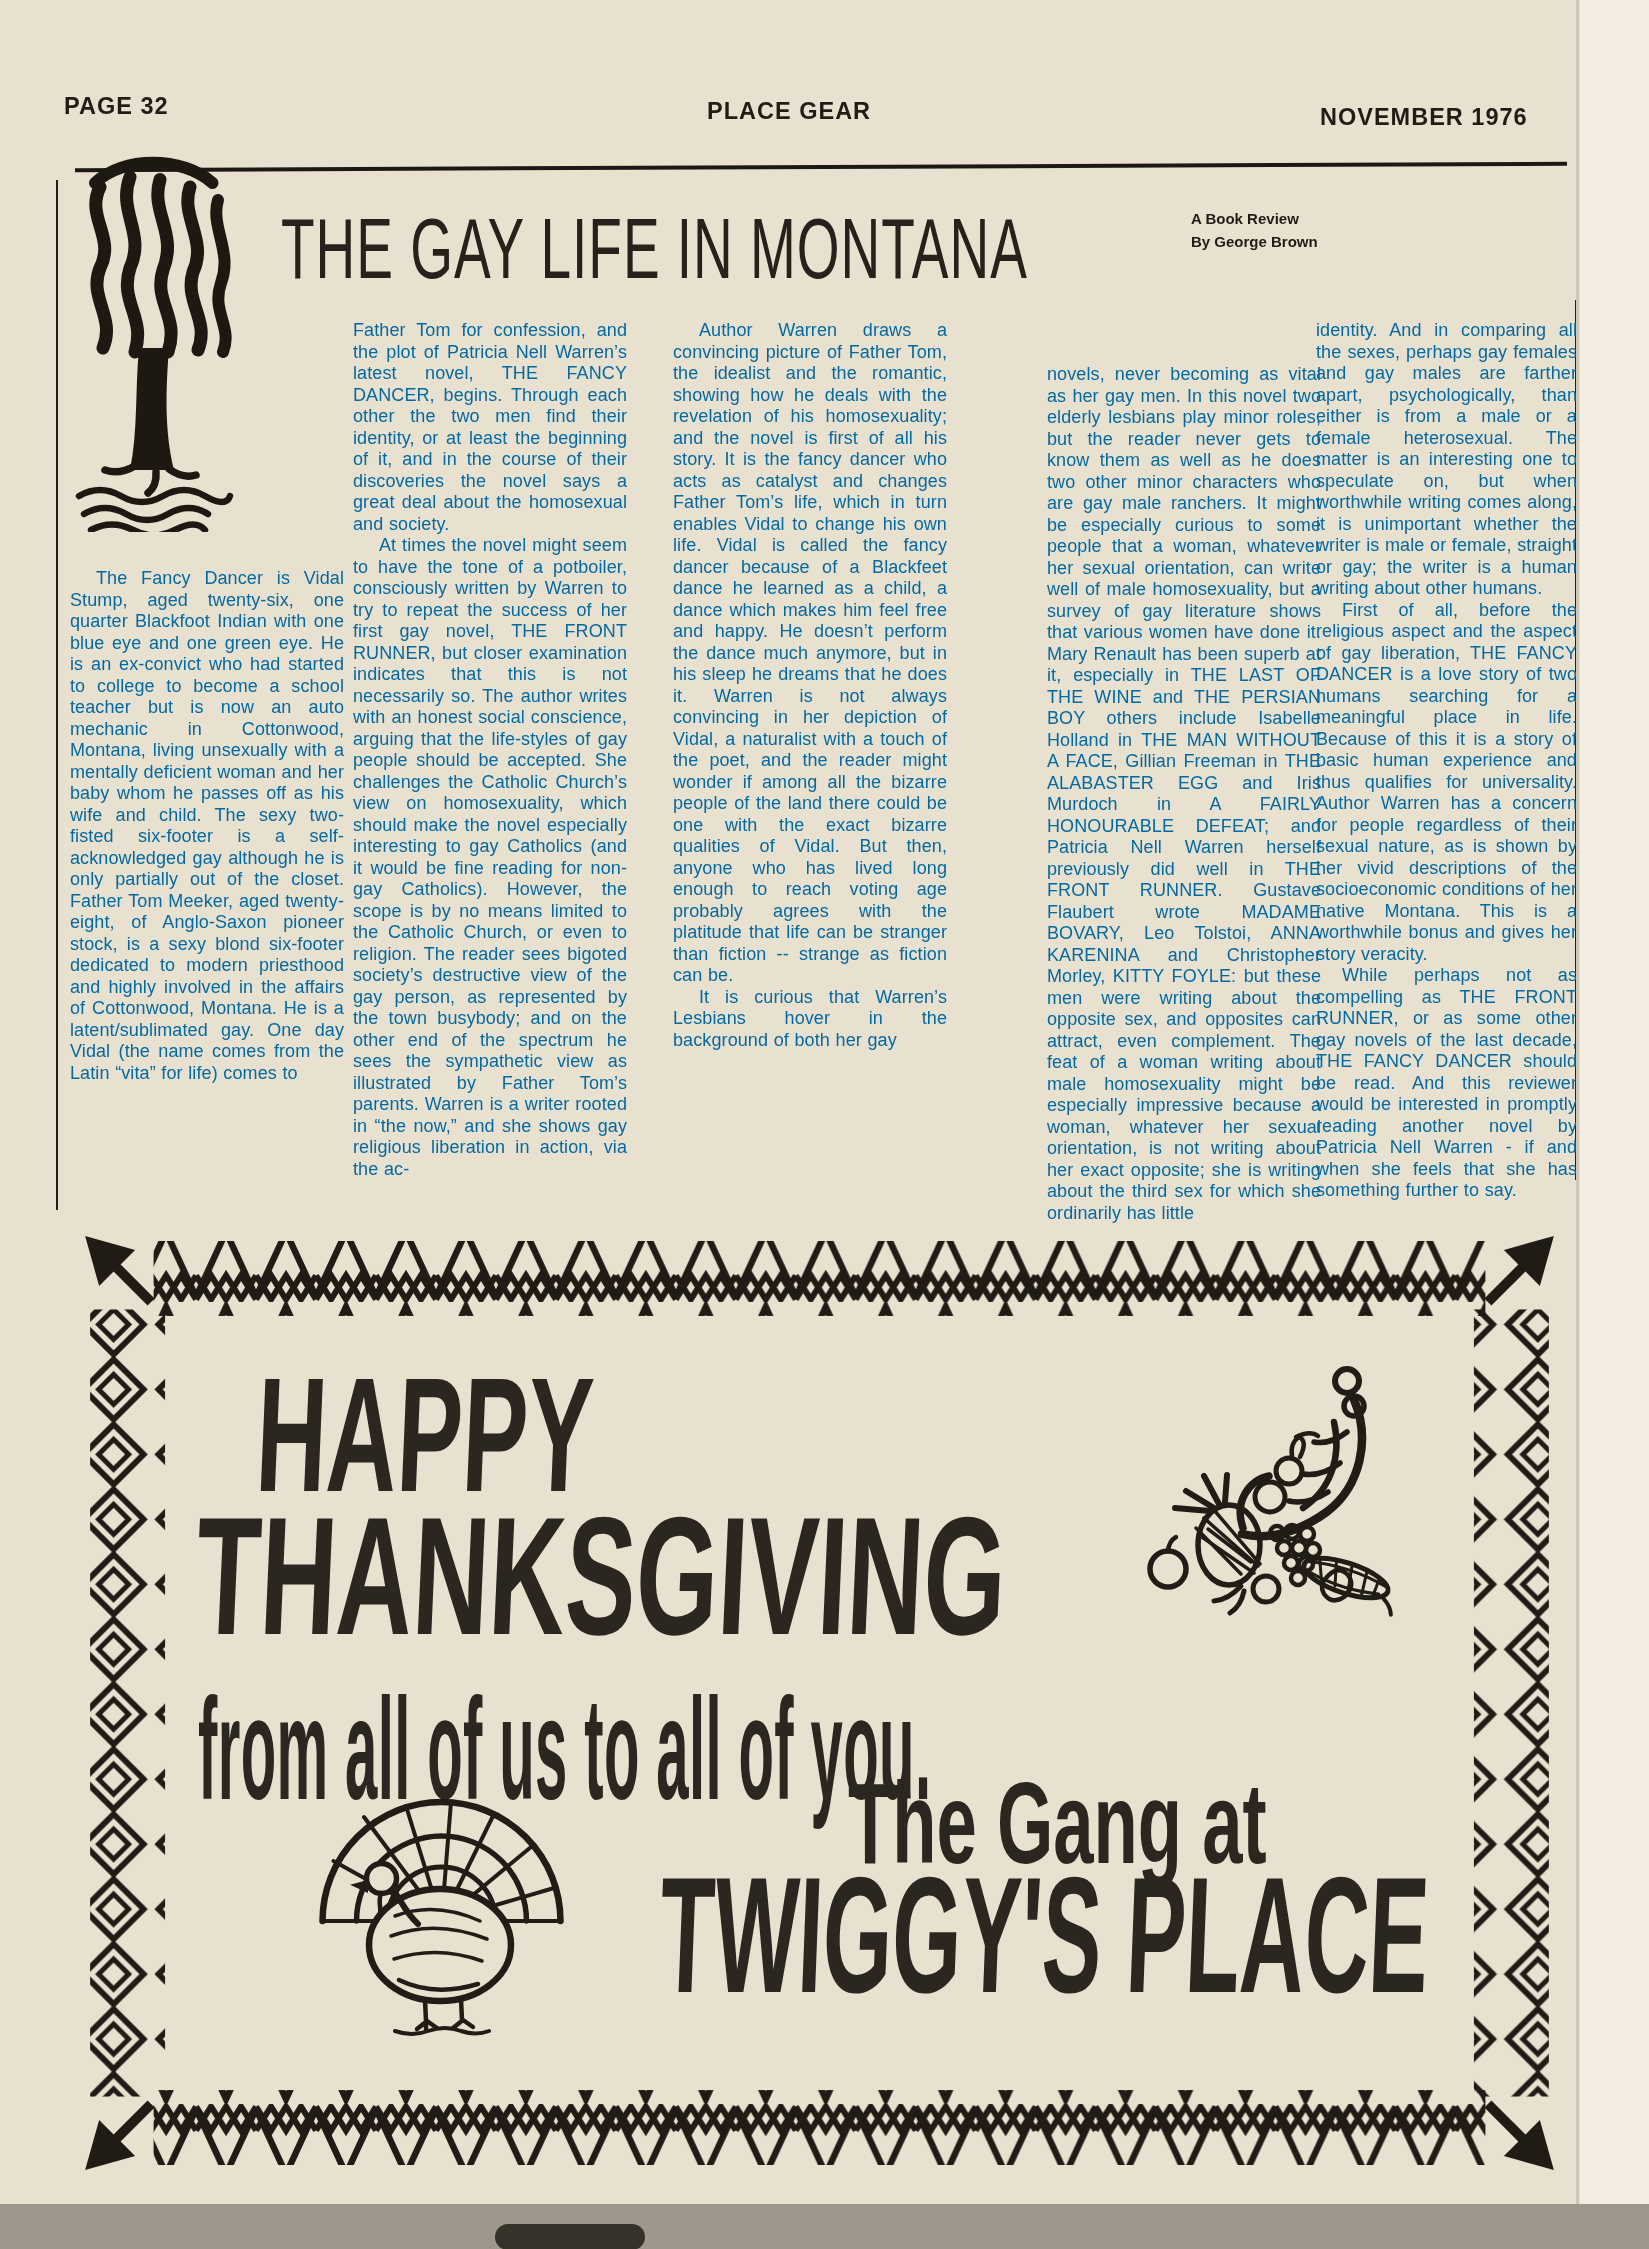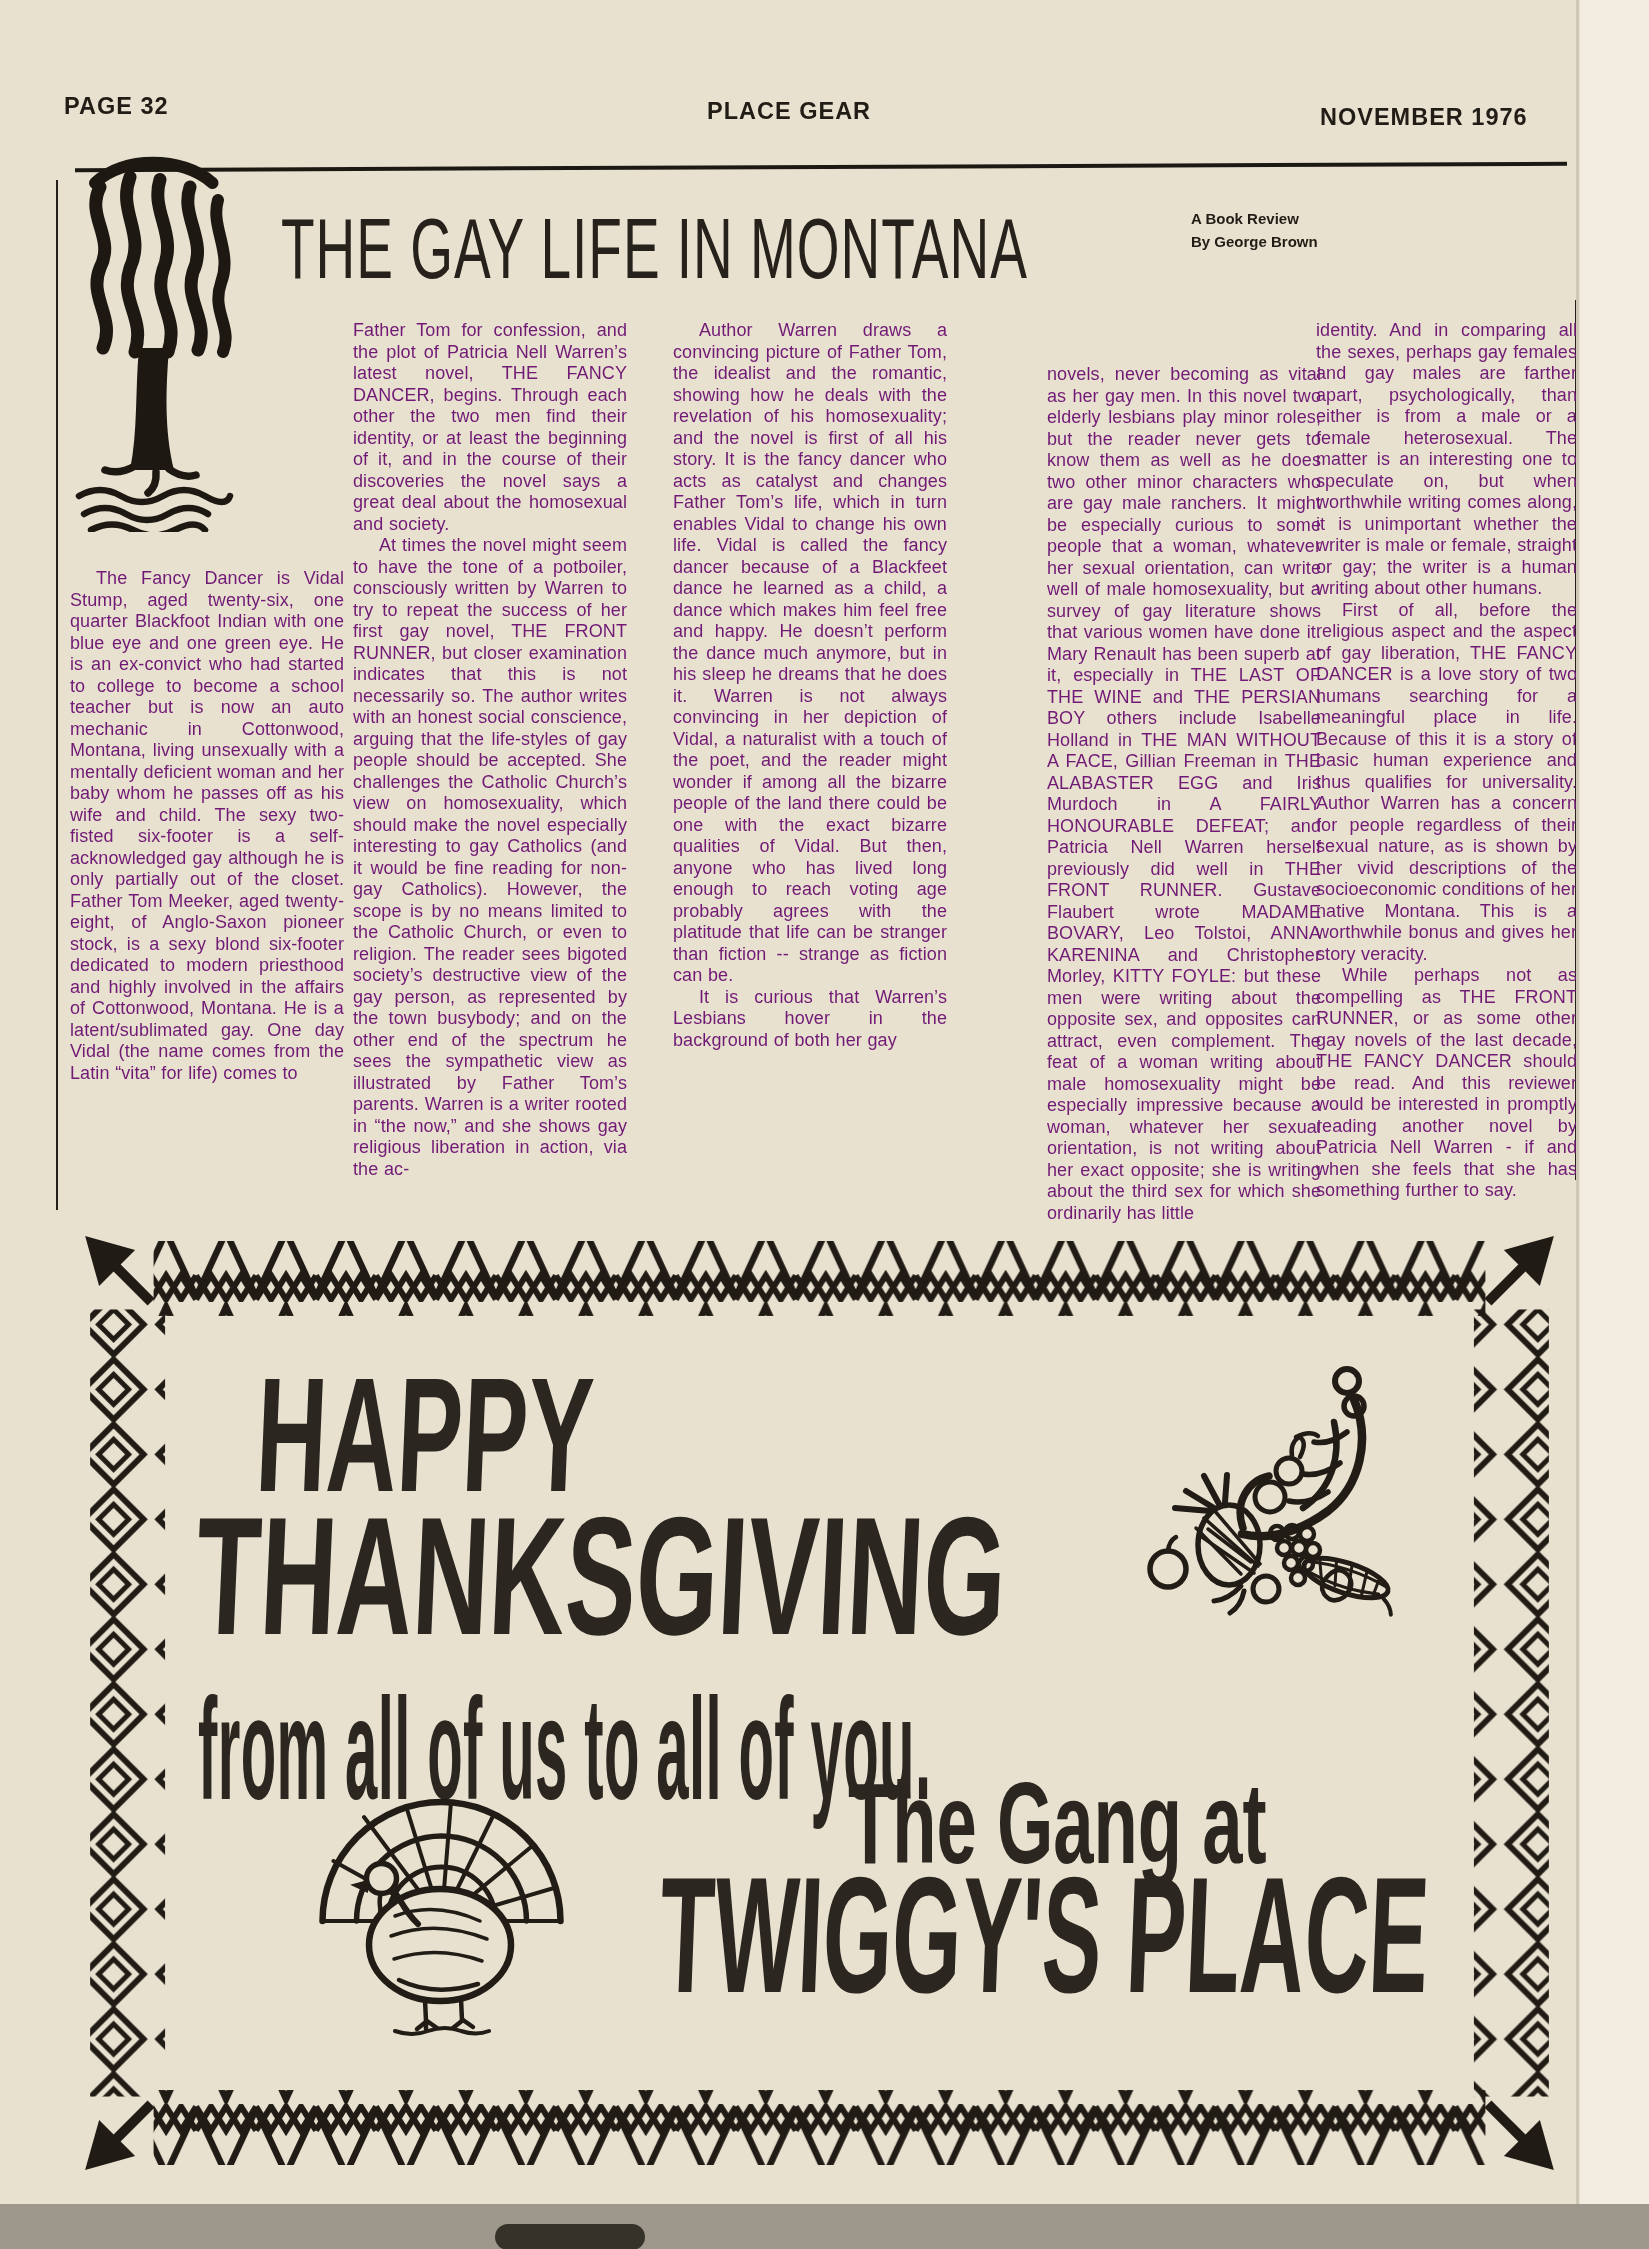--- a/index.html
+++ b/index.html
@@ -18,21 +18,21 @@
   #hdr-rule{left:75px;top:165px;width:1492px;height:4px;background:#1c1914;transform:rotate(-0.25deg);}
   
   #title{
     left:281px;top:199px;font-size:86px;font-weight:normal;letter-spacing:1.5px;
     transform:scale(0.64,1);transform-origin:left top;white-space:nowrap;color:#26221b;
   }
   #byline{left:1191px;top:208px;font-size:15px;font-weight:bold;line-height:22.5px;}
   
   .col{
     width:274px;font-size:18px;line-height:21.5px;text-align:justify;
-    letter-spacing:0.1px;word-spacing:0.5px;color:#701a75;
+    letter-spacing:0.1px;word-spacing:0.5px;color:#0369a1;
   }
   .col p{margin:0;}
   .col p.indent{text-indent:26px;}
   #colA{left:70px;top:568px;}
   #colB{left:353px;top:320px;}
   #colC{left:673px;top:320px;}
   #colD{left:1047px;top:320px;margin-top:44px;}
   #colE{left:1316px;top:320px;width:261px;}
   .citation{font-weight:bold;margin-bottom:21px !important;letter-spacing:0.4px;}
   .vrule{width:2px;background:#241f18;}

